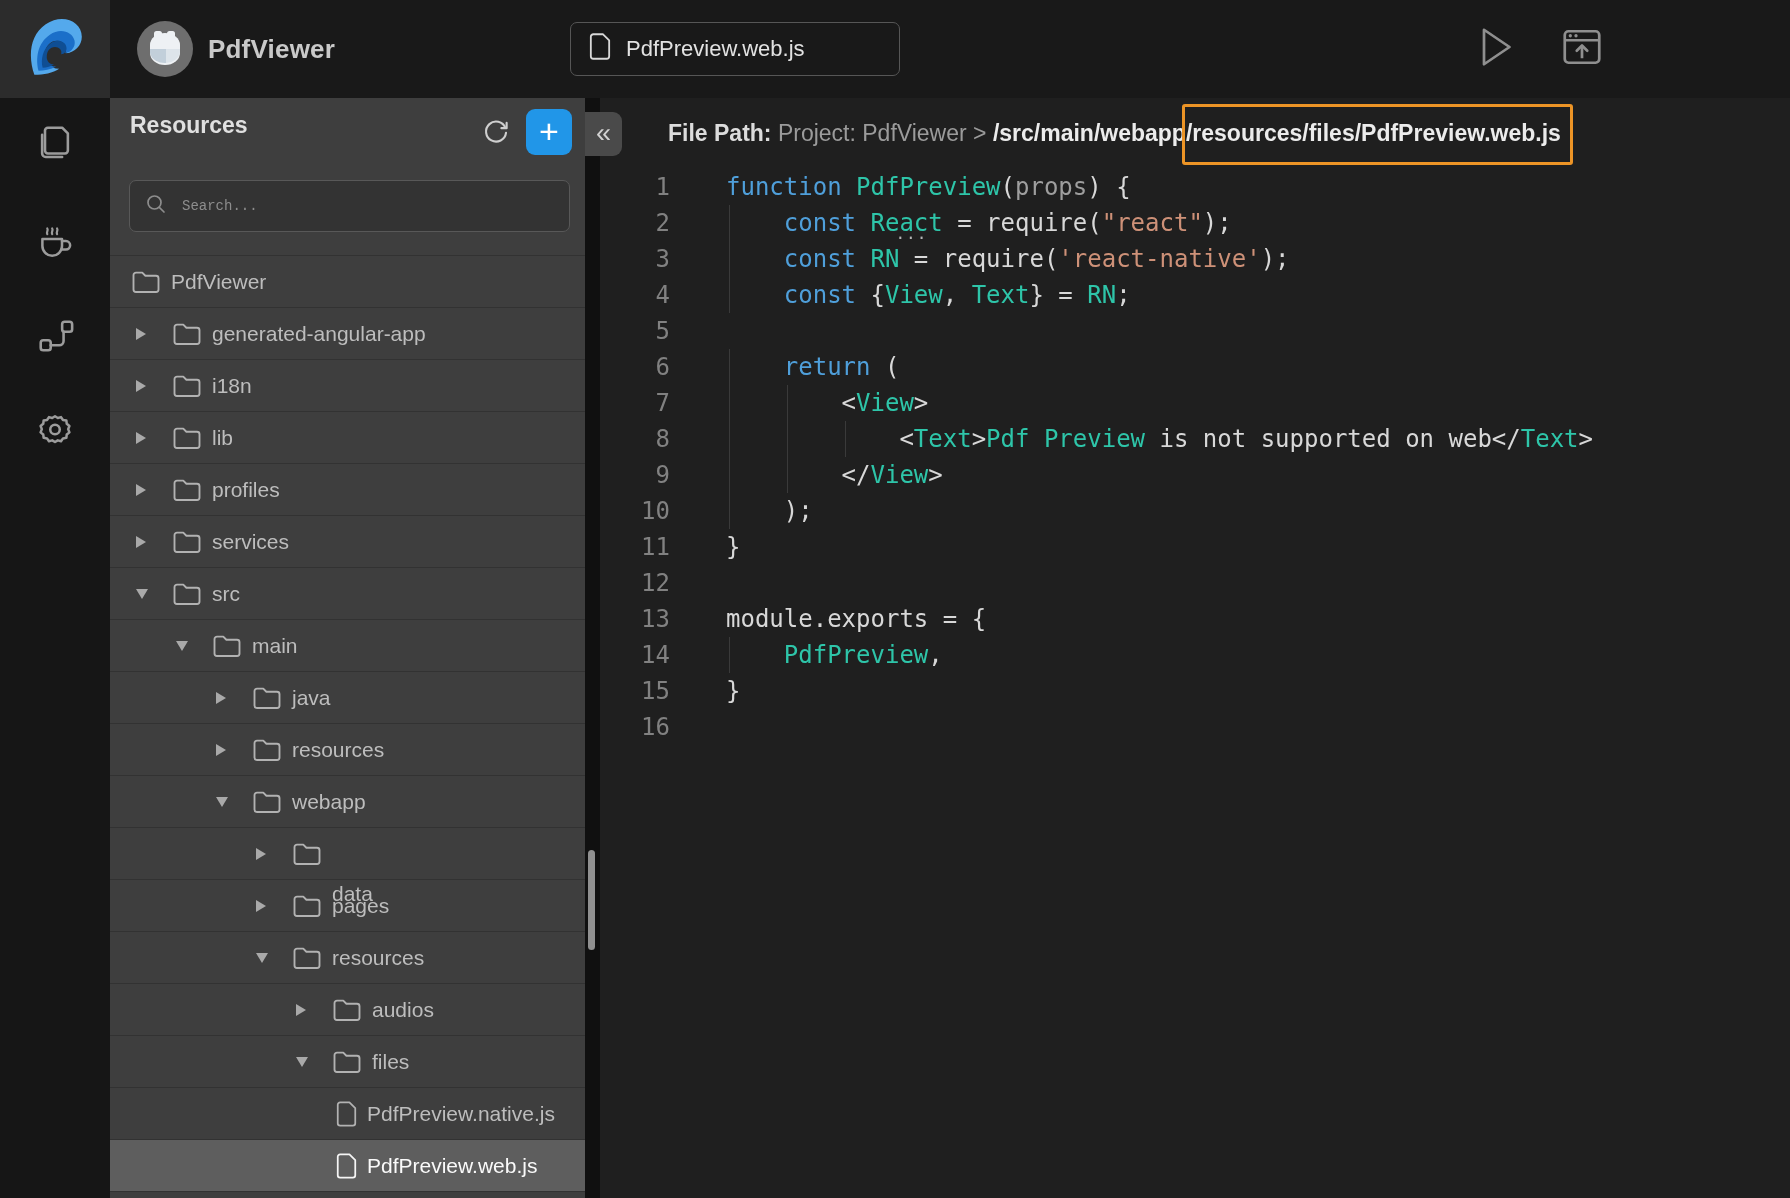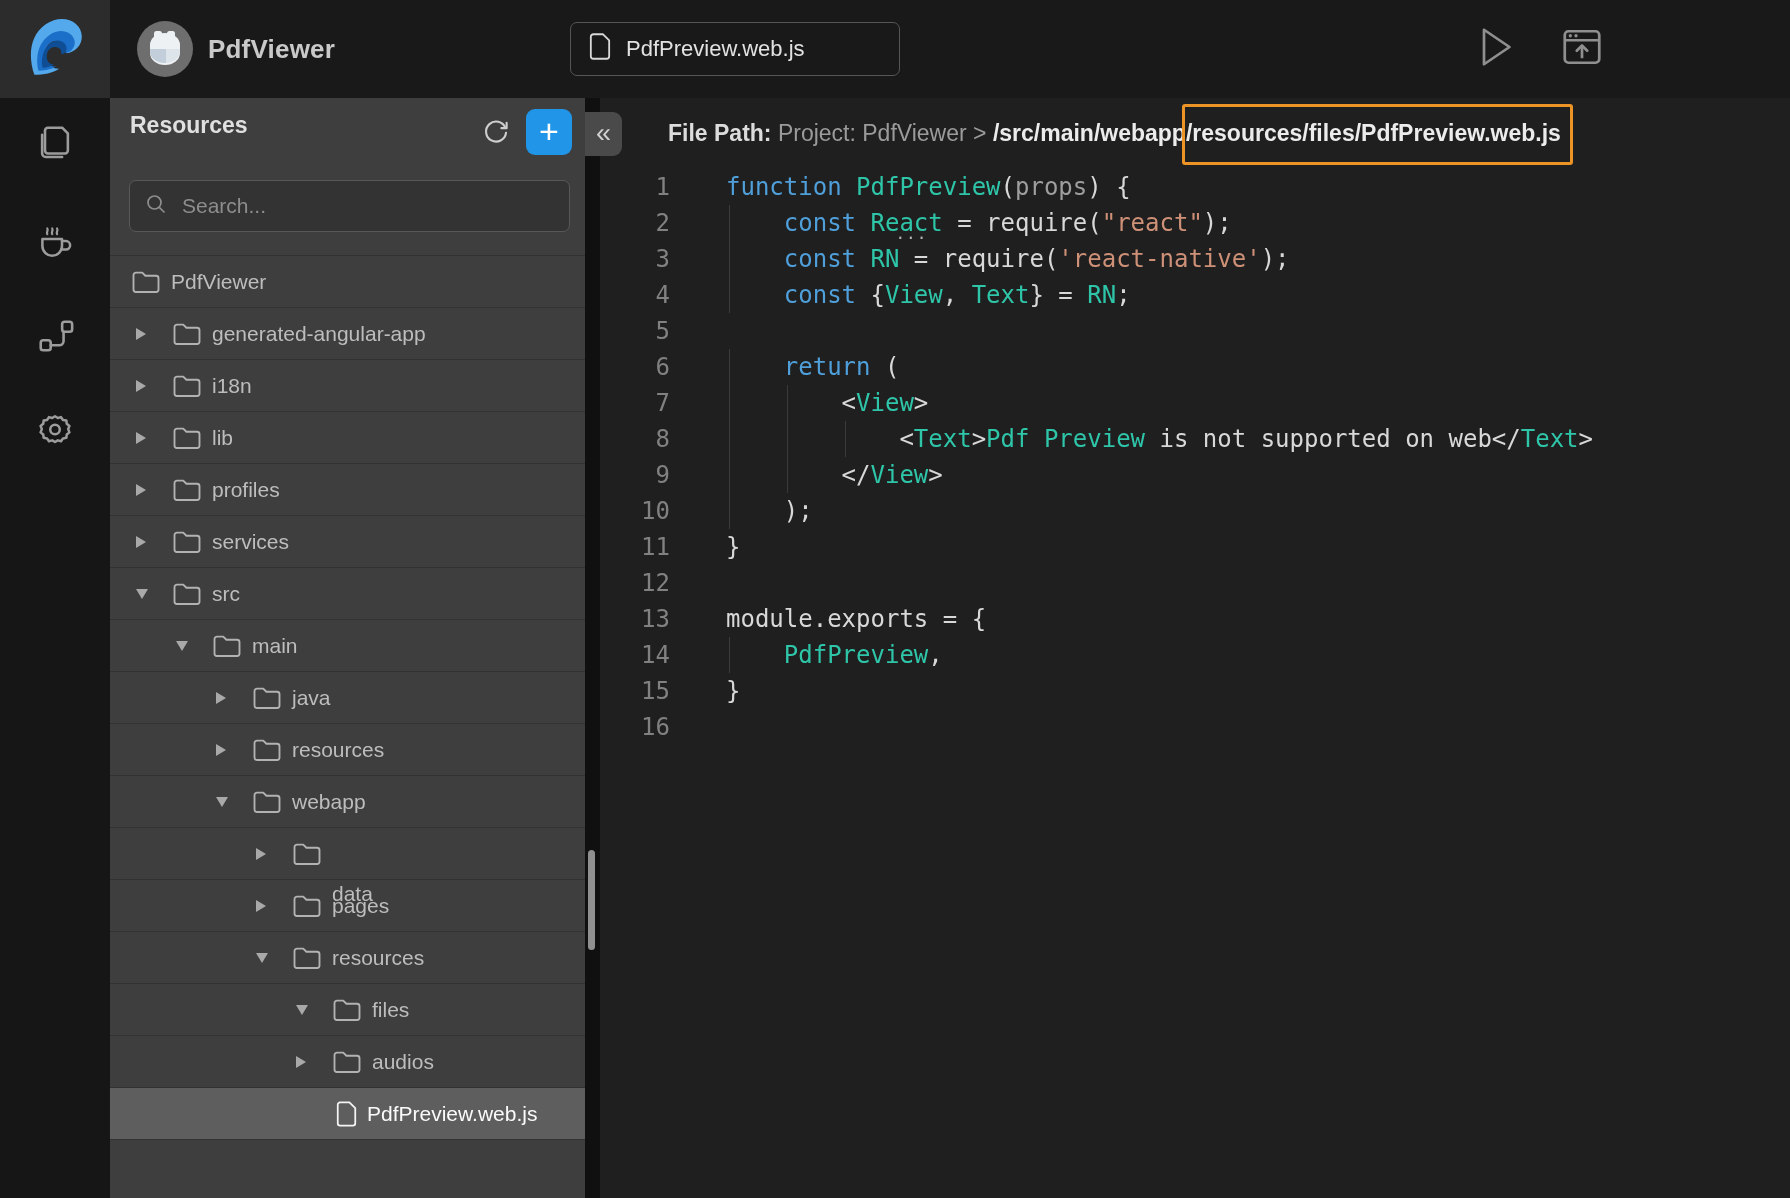--- a/index.html
+++ b/index.html
@@ -31,21 +31,21 @@
   .panel{position:absolute;left:110px;top:98px;width:475px;height:1100px;background:#3e3e3e;overflow:hidden;}
   .panel-title{position:absolute;left:20px;top:14px;color:#e0e0e0;font-size:23px;font-weight:600;}
   .refresh-btn{position:absolute;left:368px;top:16px;width:36px;height:36px;background:none;border:none;
                display:flex;align-items:center;justify-content:center;cursor:pointer;}
   .add-btn{position:absolute;left:416px;top:11px;width:46px;height:46px;border:none;border-radius:9px;
            background:var(--accent,#2196e8);color:#fff;font-size:34px;font-weight:300;line-height:44px;
            cursor:pointer;display:flex;align-items:center;justify-content:center;padding:0 0 3px 0;}
   .search-wrap{position:absolute;left:19px;top:82px;width:441px;height:52px;background:#333333;
                border:1px solid #585858;border-radius:7px;display:flex;align-items:center;padding-left:14px;gap:12px;}
   .search-wrap input{flex:1;background:transparent;border:none;outline:none;color:#cfcfcf;
-                     font-size:21px;font-family:Liberation Sans, sans-serif;}
+                     font-size:14px;font-family:Liberation Mono, monospace;}
   .search-wrap input::placeholder{color:#8d8d8d;}
   .tree{position:absolute;left:0;top:157px;width:475px;border-top:1px solid #323232;}
   .trow{position:relative;height:52px;border-bottom:1px solid #323232;cursor:pointer;}
   .trow.sel{background:#5e5e5e;}
   .caret{position:absolute;top:50%;transform:translateY(-50%);width:0;height:0;}
   .car-r{border-left:10px solid #a9a9a9;border-top:6px solid transparent;border-bottom:6px solid transparent;}
   .car-d{border-top:10px solid #a9a9a9;border-left:6px solid transparent;border-right:6px solid transparent;}
   .ticon{position:absolute;top:50%;transform:translateY(-50%);display:flex;}
   .tlabel{position:absolute;top:50%;transform:translateY(-50%);color:#bdbdbd;font-size:21px;white-space:nowrap;}
   .trow.sel .tlabel{color:#fafafa;font-weight:500;}
@@ -318,36 +318,44 @@
         <div class="trow">
           <span class="caret car-d" style="left: 146px;"></span>
           <span class="ticon" style="left: 182px;">
             <svg width="30" height="25" viewBox="0 0 24 20">
               <path d="M2 4.5 a2 2 0 0 1 2 -2 h5 l2.5 2.5 h8.5 a2 2 0 0 1 2 2 v9 a2 2 0 0 1 -2 2 h-16 a2 2 0 0 1 -2 -2 Z" fill="none" stroke="#b2b2b2" stroke-width="1.5" stroke-linejoin="round"></path>
             </svg>
           </span>
           <span class="tlabel" style="left: 222px;">resources</span>
         </div>
         <div class="trow">
+          <span class="caret car-r" style="left: 186px;"></span>
+          <span class="ticon" style="left: 222px;">
+            <svg width="30" height="25" viewBox="0 0 24 20">
+              <path d="M2 4.5 a2 2 0 0 1 2 -2 h5 l2.5 2.5 h8.5 a2 2 0 0 1 2 2 v9 a2 2 0 0 1 -2 2 h-16 a2 2 0 0 1 -2 -2 Z" fill="none" stroke="#b2b2b2" stroke-width="1.5" stroke-linejoin="round"></path>
+            </svg>
+          </span>
+          <span class="tlabel" style="left: 262px;">audios</span>
+        </div>
+        <div class="trow">
           <span class="caret car-d" style="left: 186px;"></span>
           <span class="ticon" style="left: 222px;">
             <svg width="30" height="25" viewBox="0 0 24 20">
               <path d="M2 4.5 a2 2 0 0 1 2 -2 h5 l2.5 2.5 h8.5 a2 2 0 0 1 2 2 v9 a2 2 0 0 1 -2 2 h-16 a2 2 0 0 1 -2 -2 Z" fill="none" stroke="#b2b2b2" stroke-width="1.5" stroke-linejoin="round"></path>
             </svg>
           </span>
           <span class="tlabel" style="left: 262px;">files</span>
         </div>
         <div class="trow">
-          <span class="caret car-r" style="left: 186px;"></span>
-          <span class="ticon" style="left: 222px;">
-            <svg width="30" height="25" viewBox="0 0 24 20">
-              <path d="M2 4.5 a2 2 0 0 1 2 -2 h5 l2.5 2.5 h8.5 a2 2 0 0 1 2 2 v9 a2 2 0 0 1 -2 2 h-16 a2 2 0 0 1 -2 -2 Z" fill="none" stroke="#b2b2b2" stroke-width="1.5" stroke-linejoin="round"></path>
-            </svg>
-          </span>
-          <span class="tlabel" style="left: 262px;">audios</span>
+          <span class="ticon" style="left: 226px;">
+            <svg width="21" height="26" viewBox="0 0 18 22">
+              <path d="M3.5 1 h8 l5 5 v13 a2 2 0 0 1 -2 2 h-11 a2 2 0 0 1 -2 -2 v-16 a2 2 0 0 1 2 -2 Z" fill="none" stroke="#b2b2b2" stroke-width="1.5" stroke-linejoin="round"></path>
+            </svg>
+          </span>
+          <span class="tlabel" style="left: 257px;">PdfPreview.native.js</span>
         </div>
         <div class="trow sel">
           <span class="ticon" style="left: 226px;">
             <svg width="21" height="26" viewBox="0 0 18 22">
               <path d="M3.5 1 h8 l5 5 v13 a2 2 0 0 1 -2 2 h-11 a2 2 0 0 1 -2 -2 v-16 a2 2 0 0 1 2 -2 Z" fill="none" stroke="#b2b2b2" stroke-width="1.5" stroke-linejoin="round"></path>
             </svg>
           </span>
           <span class="tlabel" style="left: 257px;">PdfPreview.web.js</span>
         </div>
       </div>

